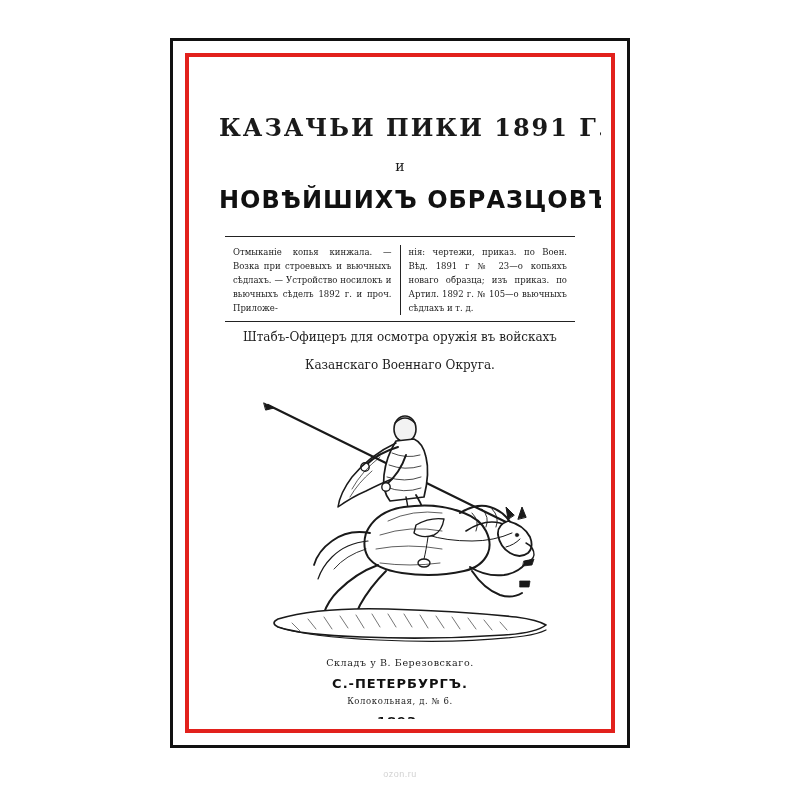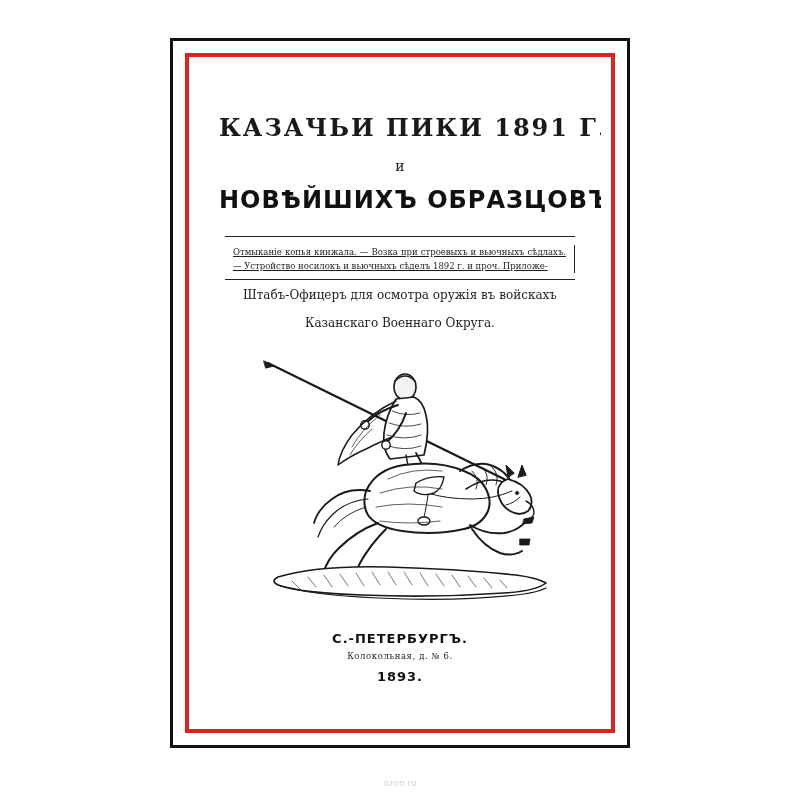--- a/index.html
+++ b/index.html
@@ -84,21 +84,20 @@
     border-top: 1.5px solid #222222;
   }
 
   .cols {
     display: flex;
     margin: 8px 6px 0 6px;
     font-family: "DejaVu Serif", serif;
     font-size: 8.5px;
     line-height: 1.65;
     color: #1c1c1c;
-    text-decoration: underline;
   }
   .col {
     flex: 1 1 50%;
     text-align: justify;
     padding: 0 8px;
   }
   .col.left {
     border-right: 1.2px solid #222222;
   }
 
@@ -145,21 +144,21 @@
     font-size: 9.5px;
     letter-spacing: 0.6px;
     color: #1c1c1c;
   }
   .imprint .city {
     font-family: "DejaVu Sans", sans-serif;
     font-weight: bold;
     font-size: 13px;
     letter-spacing: 1px;
     color: #111111;
-    margin-top: 20px;
+    margin-top: 8px;
   }
   .imprint .address {
     font-family: "DejaVu Serif", serif;
     font-size: 8.5px;
     letter-spacing: 0.6px;
     color: #1c1c1c;
     margin-top: 5px;
   }
   .imprint .year {
     font-family: "DejaVu Sans", sans-serif;
@@ -167,21 +166,21 @@
     font-size: 13px;
     letter-spacing: 1px;
     color: #111111;
     margin-top: 8px;
   }
 
   .watermark {
     position: absolute;
     left: 0;
     right: 0;
-    bottom: 12px;
+    bottom: 21px;
     text-align: center;
     font-family: "Liberation Sans", sans-serif;
     font-size: 9px;
     color: #d2d2d2;
     letter-spacing: 0.5px;
   }
 </style>
 </head>
 <body>
 
@@ -192,20 +191,21 @@
       <div class="cover-inner">
 
         <div class="title-main">КАЗАЧЬИ ПИКИ 1891 Г.</div>
         <div class="title-conj">и</div>
         <div class="title-sub">НОВѢЙШИХЪ ОБРАЗЦОВЪ.</div>
 
         <div class="rule-top"></div>
 
         <div class="cols">
           <div class="col left">Отмыканіе копья кинжала. — Возка при строевыхъ и вьючныхъ сѣдлахъ. — Устройство носилокъ и вьючныхъ сѣделъ 1892 г. и проч. Приложе-</div>
+          <div class="col right">нія: чертежи, приказ. по Воен. Вѣд. 1891 г № 23—о копьяхъ новаго образца; изъ приказ. по Артил. 1892 г. № 105—о вьючныхъ сѣдлахъ и т. д.</div>
         </div>
 
         <div class="rule-bottom"></div>
 
         <div class="author-role">Штабъ-Офицеръ для осмотра оружія въ войскахъ</div>
         <div class="author-role" style="margin-top:9px">Казанскаго Военнаго Округа.</div>
 
         <div class="illustration">
           <svg width="360" height="265" viewBox="0 0 360 265">
             <g stroke="#1a1a1a" fill="none" stroke-linecap="round" stroke-linejoin="round">
@@ -291,20 +291,21 @@
               <path d="M58 244 q30 10 100 13 q84 4 146 -4 q14 -2 22 -6" stroke-width="1.2"></path>
 
               <g stroke-width="0.6">
                 <path d="M72 240 l8 8 M88 236 l8 10 M104 234 l8 12 M120 233 l8 12 M136 232 l8 13 M152 231 l8 13 M168 231 l8 13 M184 231 l8 13 M200 232 l8 13 M216 233 l8 12 M232 234 l8 12 M248 235 l8 11 M264 237 l8 10 M280 239 l7 8"></path>
               </g>
             </g>
           </svg>
         </div>
 
         <div class="imprint">
+          <div class="depot">Складъ у В. Березовскаго.</div>
           <div class="city">С.-ПЕТЕРБУРГЪ.</div>
           <div class="address">Колокольная, д. № 6.</div>
           <div class="year">1893.</div>
         </div>
 
       </div>
     </div>
   </div>
 
   <div class="watermark">ozon.ru</div>

